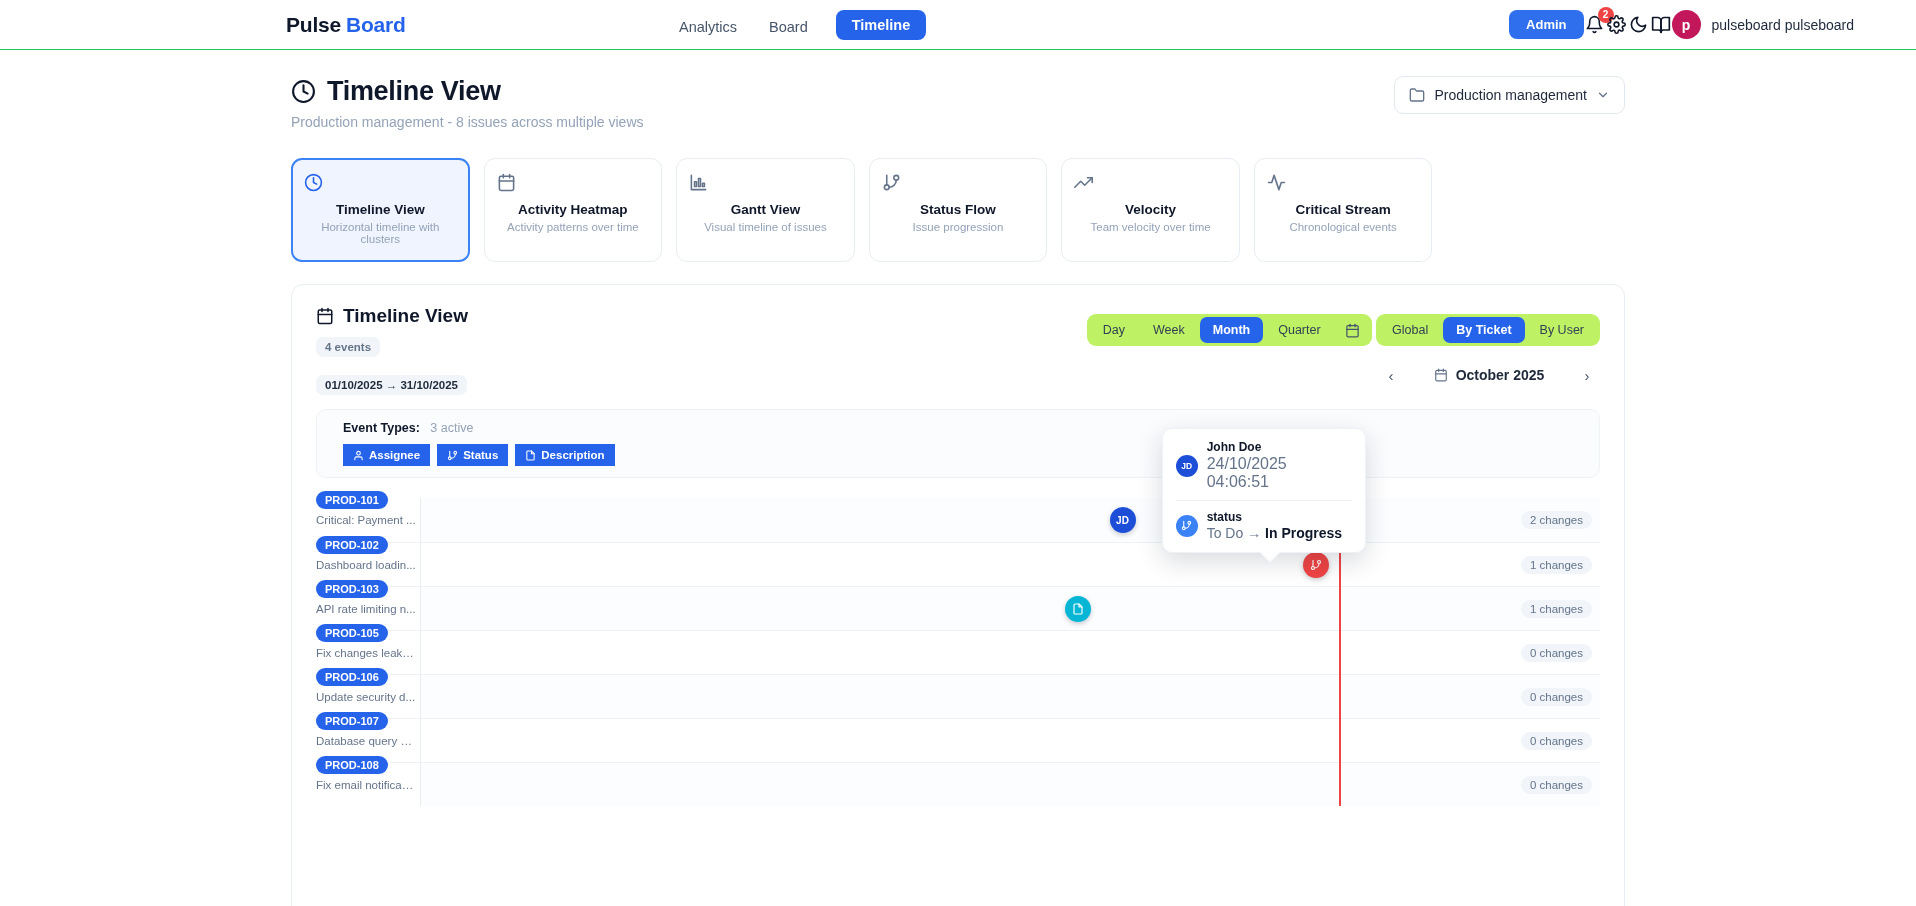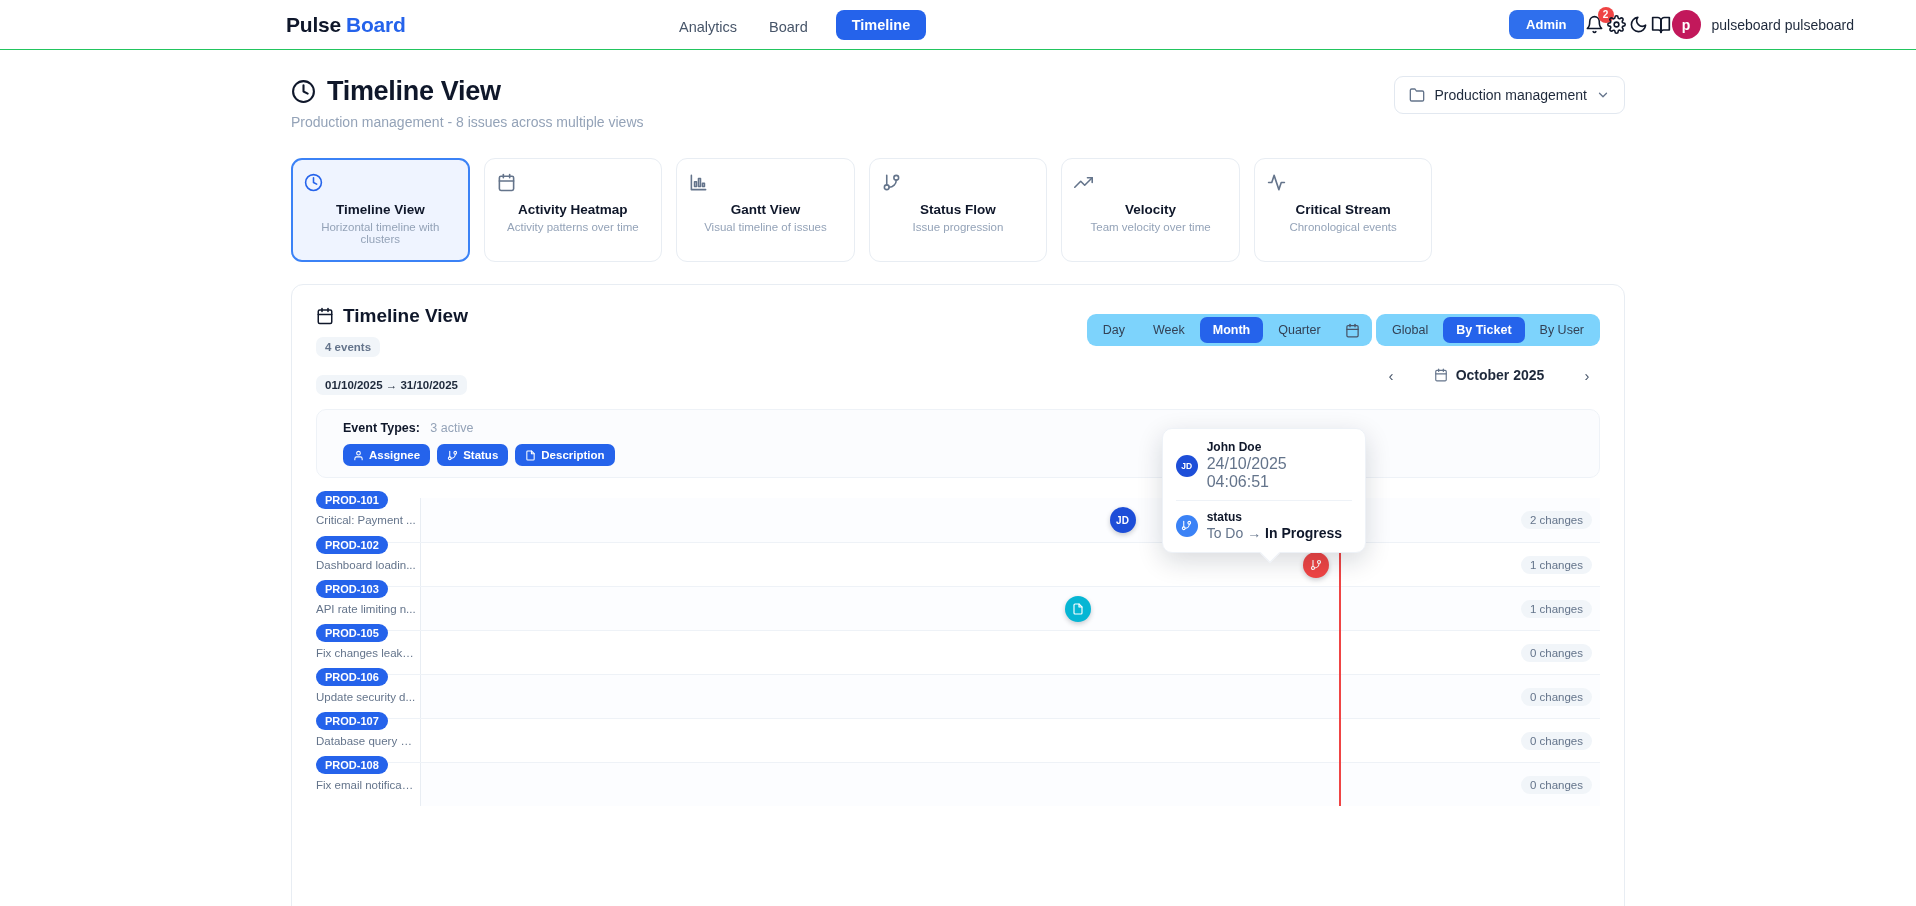--- a/index.html
+++ b/index.html
@@ -162,21 +162,21 @@
     display: inline-block;
     background: #f1f5f9; color: #64748b;
     font-size: 11.5px; font-weight: 600;
     border-radius: 7px; padding: 4px 9px;
   }
   .chip.dates { color: #1e293b; margin-top: 8px; }
 
   .panel-ctrl { text-align: right; }
   .seg {
     display: inline-flex; align-items: center;
-    background: #7dd3fc; border-radius: 9px; padding: 3px;
+    background: #bef264; border-radius: 9px; padding: 3px;
     gap: 2px;
   }
   .seg-item {
     font-size: 12.5px; color: #334155;
     padding: 6px 13px; border-radius: 7px; cursor: pointer;
     white-space: nowrap;
   }
   .seg-item.on { background: #2563eb; color: #fff; font-weight: 700; }
   .seg-icon { padding: 5px 9px; display: flex; align-items: center; color: #475569; cursor: pointer; }
   .seg-row2 { margin-top: 9px; }
@@ -202,21 +202,21 @@
     border: 1px solid #eef2f7; border-radius: 10px;
     background: #fbfcfe; padding: 11px 26px;
   }
   .et-head { font-size: 12.5px; color: #0f172a; font-weight: 700; }
   .et-head .cnt { color: #94a3b8; font-weight: 400; margin-left: 7px; }
   .et-pills { margin-top: 9px; display: flex; gap: 7px; }
   .et-pill {
     display: flex; align-items: center; gap: 5px;
     background: #2563eb; color: #fff;
     font-size: 11.5px; font-weight: 700;
-    border-radius: 7px; padding: 5px 10px; cursor: pointer;
+    border-radius: 0; padding: 5px 10px; cursor: pointer;
   }
 
   .grid-area { position: relative; margin-top: 20px; }
   .month-label { font-size: 12px; color: #64748b; padding-left: 104px; margin-bottom: 11px; }
 
   .row {
     position: relative;
     height: 44px;
     border-top: 1px solid #eef2f7;
   }

